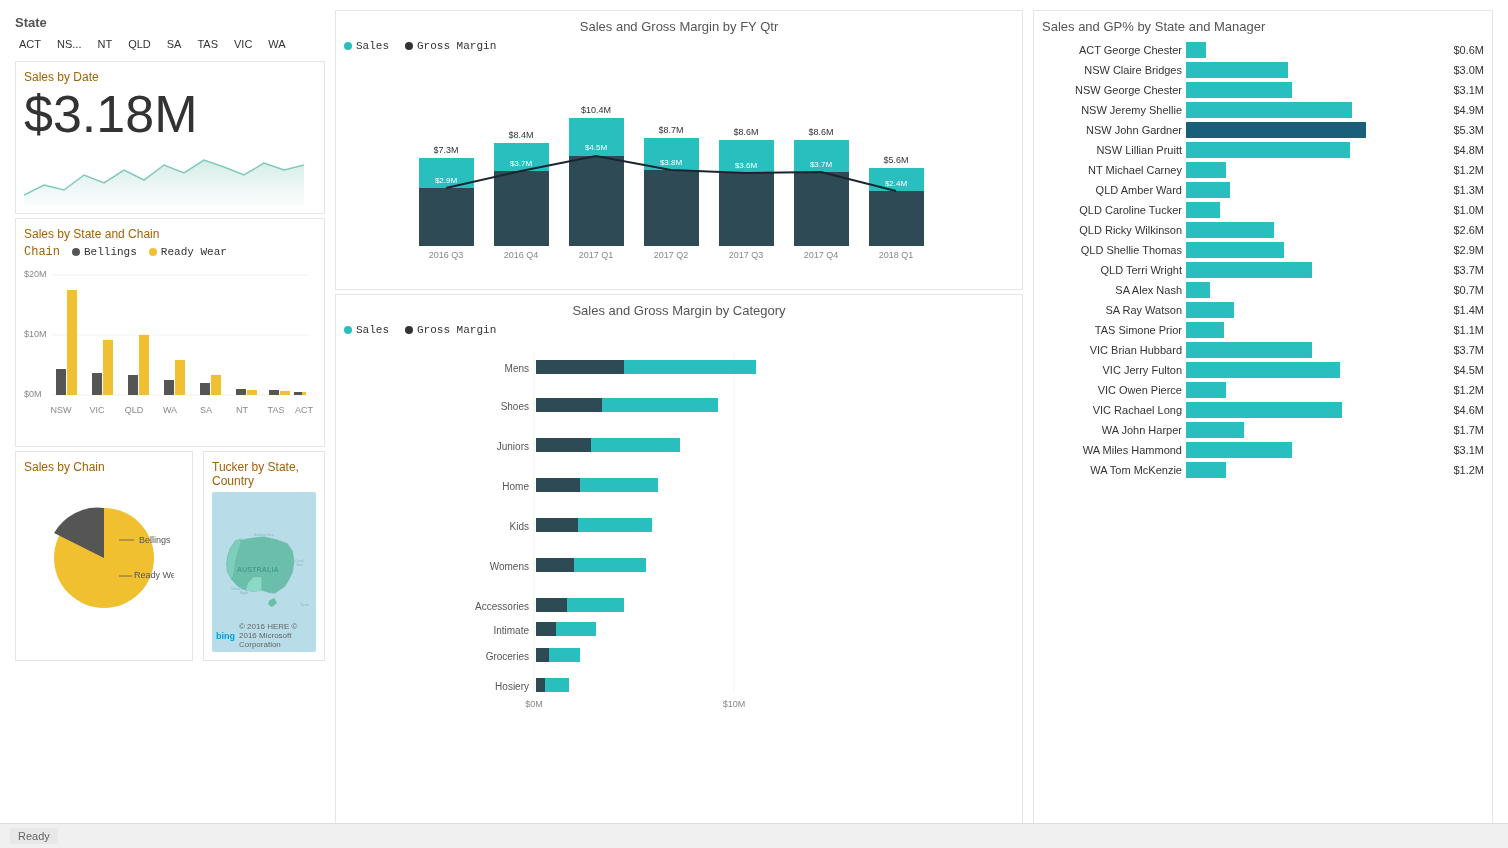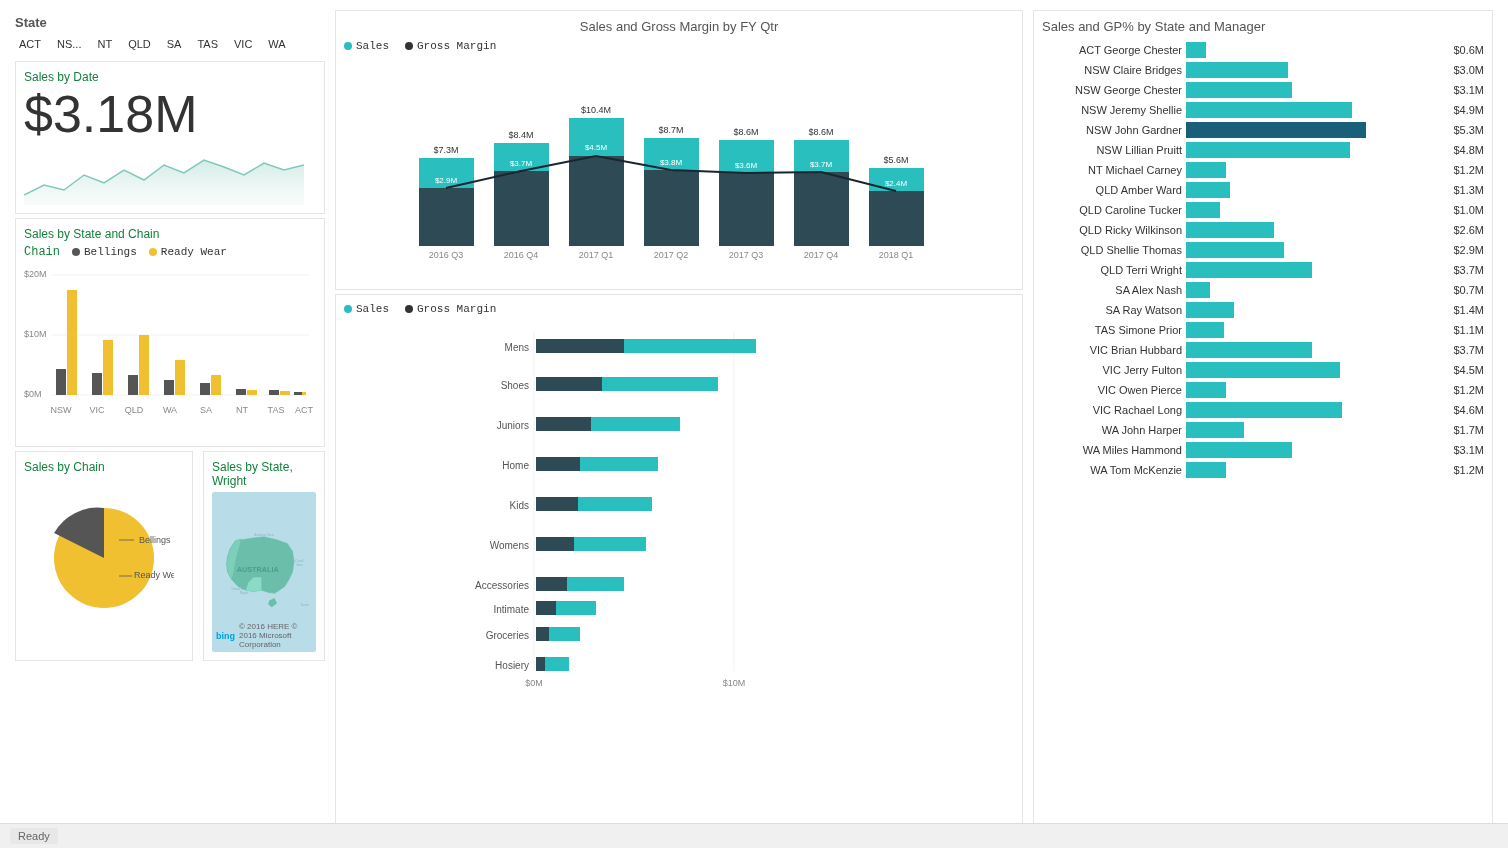--- a/index.html
+++ b/index.html
@@ -11,21 +11,21 @@
     .left-col { display: flex; flex-direction: column; gap: 4px; }
     
     
     .state-filter { padding: 5px 0; }
     .state-filter-title { font-size: 13px; font-weight: 600; color: #555; margin-bottom: 6px; }
     .state-buttons { display: flex; gap: 8px; flex-wrap: wrap; }
     .state-btn { font-size: 11px; color: #333; background: none; border: none; cursor: pointer; padding: 2px 4px; }
     
     
     .sales-by-date { border: 1px solid #e5e5e5; padding: 8px; background: #fff; }
-    .section-title { font-size: 12px; color: #15803d; margin-bottom: 4px; }
+    .section-title { font-size: 12px; color: #a16207; margin-bottom: 4px; }
     .big-number { font-size: 52px; font-weight: 300; color: #333; line-height: 1; }
     .sparkline-container { position: relative; height: 60px; margin-top: 5px; }
     
     
     .sales-by-state-chain { border: 1px solid #e5e5e5; padding: 8px; background: #fff; }
     .chart-legend { display: flex; align-items: center; gap: 12px; margin-bottom: 6px; font-family: Liberation Mono, monospace; }
     .legend-item { display: flex; align-items: center; gap: 4px; font-size: 11px; }
     .legend-dot { width: 8px; height: 8px; border-radius: 50%; }
     
     
@@ -175,21 +175,21 @@
 
             <text x="105" y="55" font-size="9" fill="#555">Bellings</text>
             <line x1="85" y1="52" x2="100" y2="52" stroke="#555" stroke-width="0.8"></line>
             <text x="100" y="90" font-size="9" fill="#555">Ready Wear</text>
             <line x1="85" y1="88" x2="98" y2="88" stroke="#555" stroke-width="0.8"></line>
           </svg>
         </div>
       </div>
 
       <div class="sales-by-state-country">
-        <div class="section-title">Sales by State, Wright</div>
+        <div class="section-title">Tucker by State, Country</div>
         <div class="map-placeholder">
           
           <svg width="100%" height="100%" viewBox="0 0 200 160">
             <rect width="200" height="160" fill="#b8dce8"></rect>
 
             <text x="100" y="10" font-size="7" fill="#8ab8c8" text-anchor="middle">Arafura Sea</text>
             <text x="168" y="60" font-size="7" fill="#8ab8c8" text-anchor="middle">Coral</text>
             <text x="168" y="68" font-size="7" fill="#8ab8c8" text-anchor="middle">Sea</text>
             <text x="62" y="115" font-size="7" fill="#8ab8c8" text-anchor="middle">Great Australian</text>
             <text x="62" y="123" font-size="7" fill="#8ab8c8" text-anchor="middle">Bight</text>
@@ -275,20 +275,21 @@
         <text x="117" y="200" font-size="9" fill="#888" text-anchor="middle">2016 Q4</text>
         <text x="192" y="200" font-size="9" fill="#888" text-anchor="middle">2017 Q1</text>
         <text x="267" y="200" font-size="9" fill="#888" text-anchor="middle">2017 Q2</text>
         <text x="342" y="200" font-size="9" fill="#888" text-anchor="middle">2017 Q3</text>
         <text x="417" y="200" font-size="9" fill="#888" text-anchor="middle">2017 Q4</text>
         <text x="492" y="200" font-size="9" fill="#888" text-anchor="middle">2018 Q1</text>
       </svg>
     </div>
 
     <div class="category-chart">
+      <div class="chart-title">Sales and Gross Margin by Category</div>
       <div class="chart-legend" style="justify-content:flex-start;gap:16px;">
         <div class="legend-item">
           <div class="legend-dot" style="background:#2abfbf;"></div>
           <span>Sales</span>
         </div>
         <div class="legend-item">
           <div class="legend-dot" style="background:#333;"></div>
           <span>Gross Margin</span>
         </div>
       </div>

